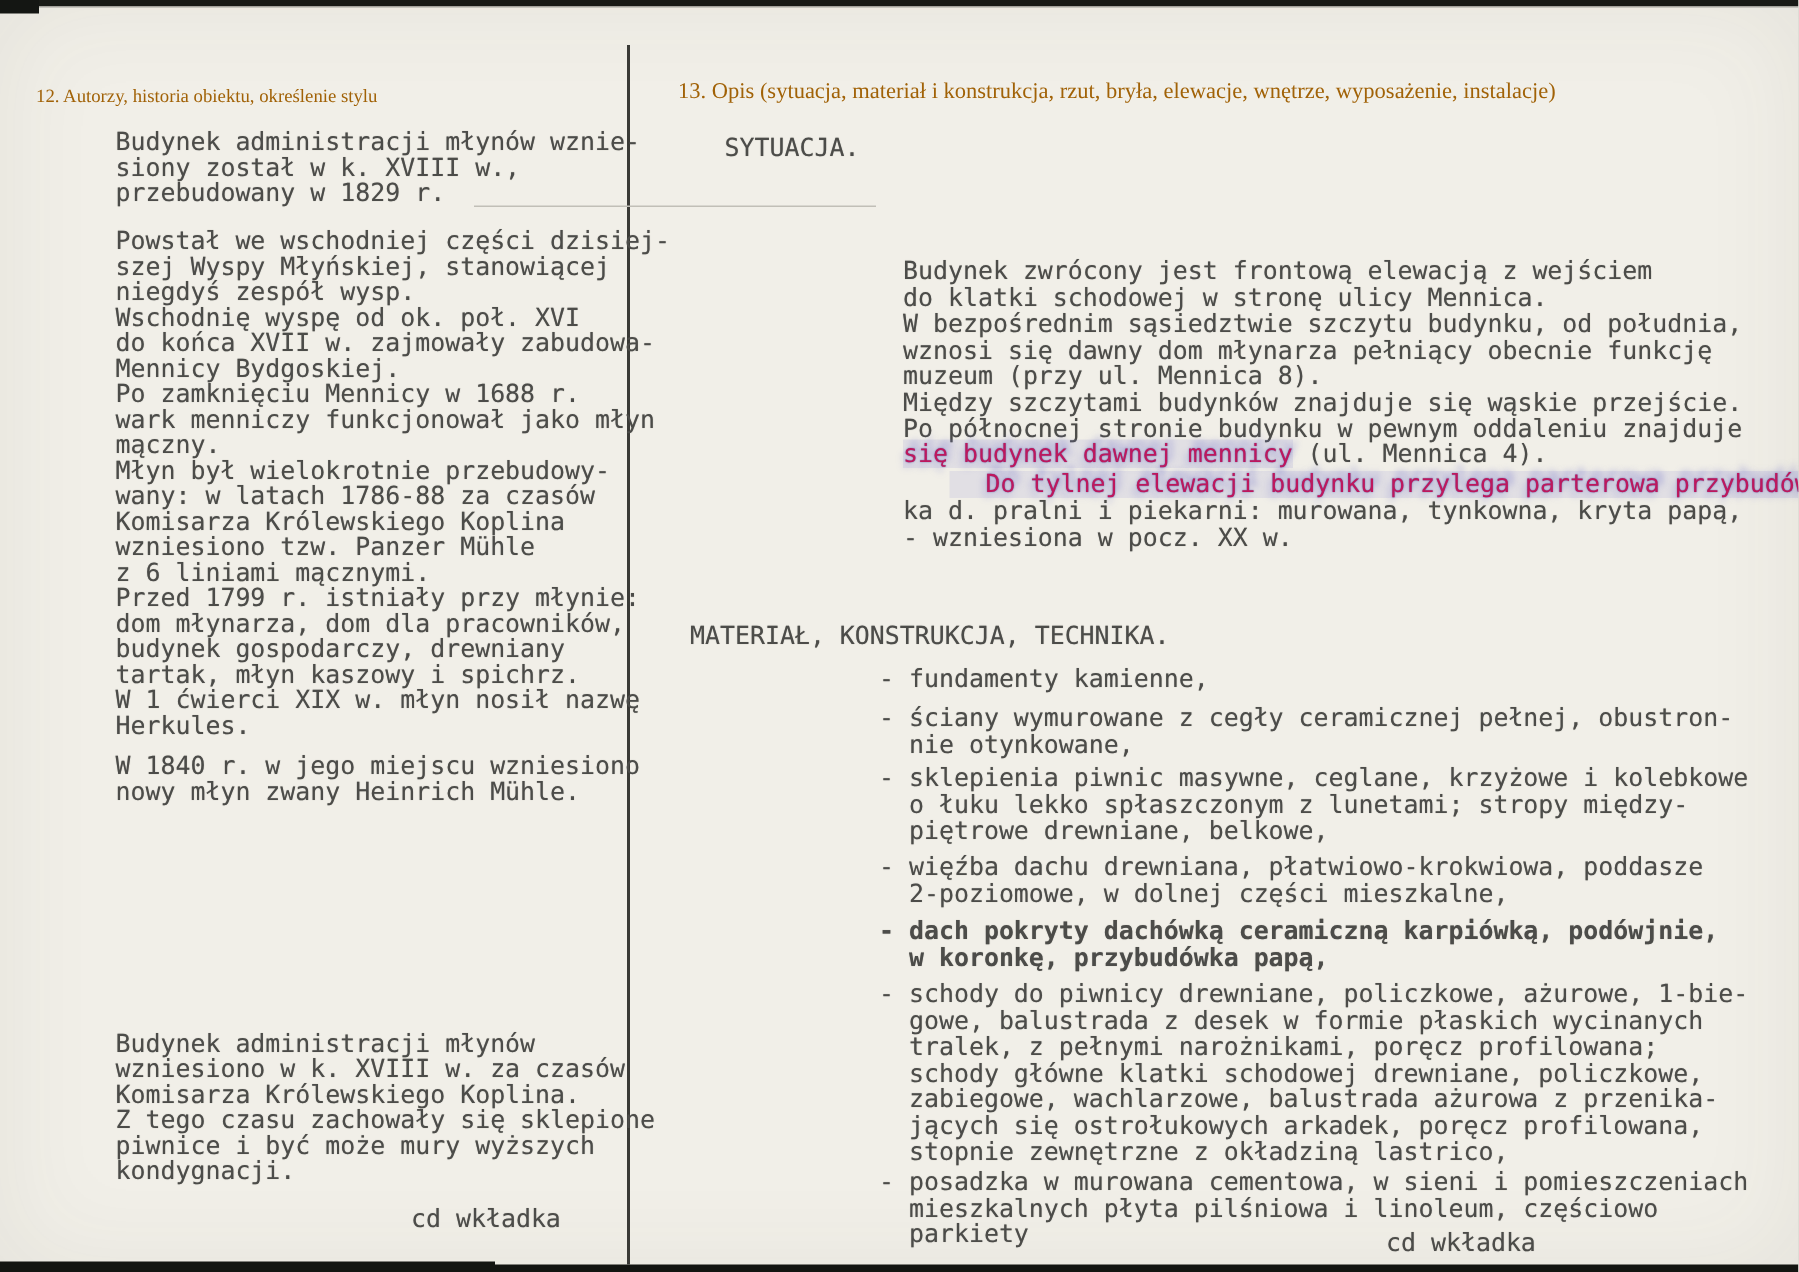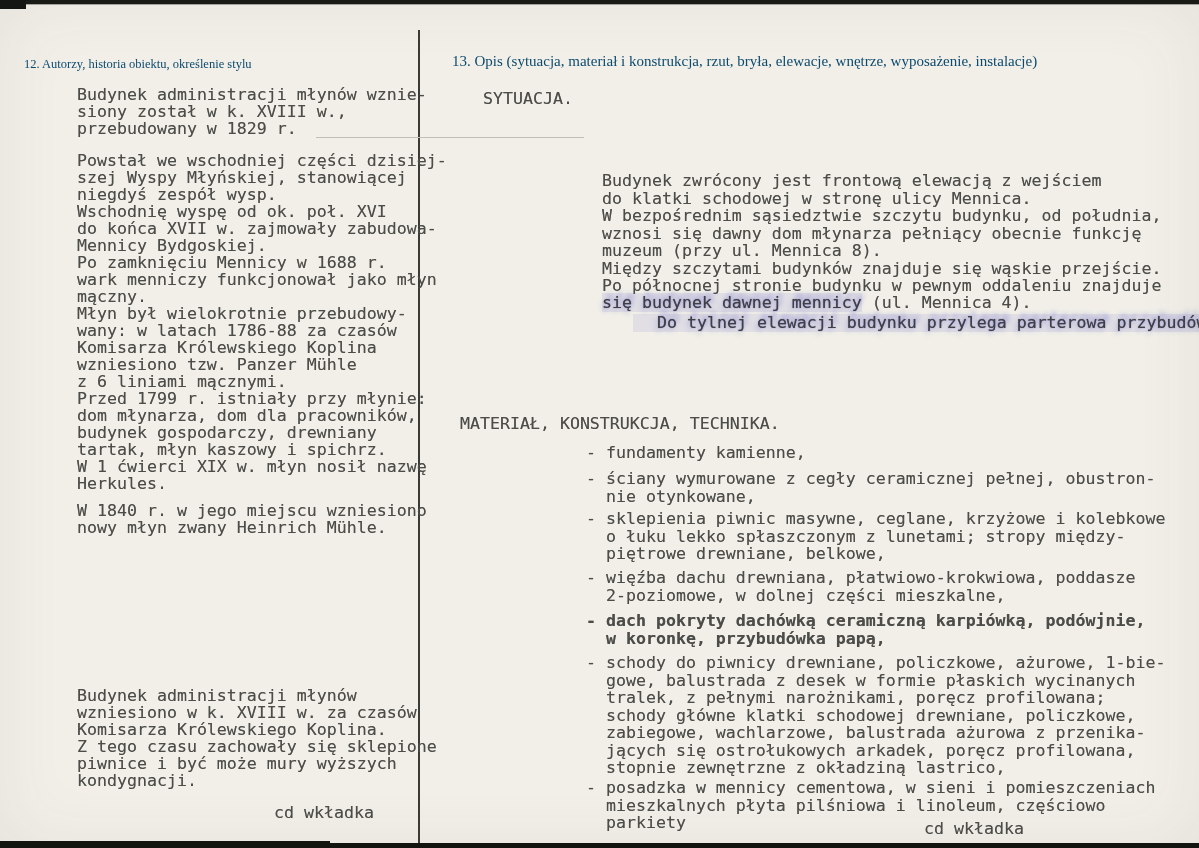--- a/index.html
+++ b/index.html
@@ -41,40 +41,40 @@
   .artifact-line {
     position: absolute; left: 316px; top: 137px; width: 268px; height: 1px;
     background: #c1bfb7;
   }
   
   .form-header {
     position: absolute;
     margin: 0;
     font-family: "Liberation Serif", serif;
     font-weight: normal;
-    color: #0c4a6e;
+    color: #a16207;
     white-space: pre;
   }
   .form-header.left  { left: 24px;  top: 57px; font-size: 12.5px; }
   .form-header.right { left: 452px; top: 53px; font-size: 15px; }
   
   .tw {
     position: absolute;
     white-space: pre;
     font-family: "DejaVu Sans Mono", monospace;
     font-size: 16.6px;
     color: #4c4c49;
     text-shadow: 0 0 0.6px rgba(55,55,50,0.45);
     margin-left: 24px;
   }
   .lh-l { line-height: 17px; }   
   .lh-r { line-height: 17.5px; } 
   
   .overprint {
-    color: #404040;
+    color: #be185d;
     background: rgba(128,128,205,0.14);
     text-shadow:
       0 0 1px rgba(75,75,155,0.9),
       3px -5px 4px rgba(110,110,200,0.55),
       -2px 3px 5px rgba(110,110,200,0.40);
   }
 </style>
 </head>
 <body>
 
@@ -128,39 +128,41 @@
 
   <div class="tw lh-r" style="left:578px; top:172px;">Budynek zwrócony jest frontową elewacją z wejściem
 do klatki schodowej w stronę ulicy Mennica.
 W bezpośrednim sąsiedztwie szczytu budynku, od południa,
 wznosi się dawny dom młynarza pełniący obecnie funkcję
 muzeum (przy ul. Mennica 8).
 Między szczytami budynków znajduje się wąskie przejście.
 Po północnej stronie budynku w pewnym oddaleniu znajduje</div>
   <div class="tw lh-r" style="left:578px; top:294px;"><span class="overprint">się budynek dawnej mennicy</span><span> (ul. Mennica 4).</span></div>
   <div class="tw lh-r overprint" style="left:609px; top:314px;padding-left:24px;">Do tylnej elewacji budynku przylega parterowa przybudów-</div>
+  <div class="tw lh-r" style="left:578px; top:332px;">ka d. pralni i piekarni: murowana, tynkowna, kryta papą,
+- wzniesiona w pocz. XX w.</div>
 
   <div class="tw lh-r" style="left:436px; top:415px;">MATERIAŁ, KONSTRUKCJA, TECHNIKA.</div>
 
   <div class="tw lh-r" style="left:562px; top:444px;">- fundamenty kamienne,</div>
   <div class="tw lh-r" style="left:562px; top:470px;">- ściany wymurowane z cegły ceramicznej pełnej, obustron-
   nie otynkowane,</div>
   <div class="tw lh-r" style="left:562px; top:510px;">- sklepienia piwnic masywne, ceglane, krzyżowe i kolebkowe
   o łuku lekko spłaszczonym z lunetami; stropy między-
   piętrowe drewniane, belkowe,</div>
   <div class="tw lh-r" style="left:562px; top:569px;">- więźba dachu drewniana, płatwiowo-krokwiowa, poddasze
   2-poziomowe, w dolnej części mieszkalne,</div>
   <div class="tw lh-r" style="left:562px; top:612px;font-weight:bold;">- dach pokryty dachówką ceramiczną karpiówką, podówjnie,
   w koronkę, przybudówka papą,</div>
   <div class="tw lh-r" style="left:562px; top:654px;">- schody do piwnicy drewniane, policzkowe, ażurowe, 1-bie-
   gowe, balustrada z desek w formie płaskich wycinanych
   tralek, z pełnymi narożnikami, poręcz profilowana;
   schody główne klatki schodowej drewniane, policzkowe,
   zabiegowe, wachlarzowe, balustrada ażurowa z przenika-
   jących się ostrołukowych arkadek, poręcz profilowana,
   stopnie zewnętrzne z okładziną lastrico,</div>
-  <div class="tw lh-r" style="left:562px; top:779px;">- posadzka w mennicy cementowa, w sieni i pomieszczeniach
+  <div class="tw lh-r" style="left:562px; top:779px;">- posadzka w murowana cementowa, w sieni i pomieszczeniach
   mieszkalnych płyta pilśniowa i linoleum, częściowo
   parkiety</div>
 
   <div class="tw lh-r" style="left:900px; top:820px;">cd wkładka</div>
 
 </div>
 
 </body></html>

